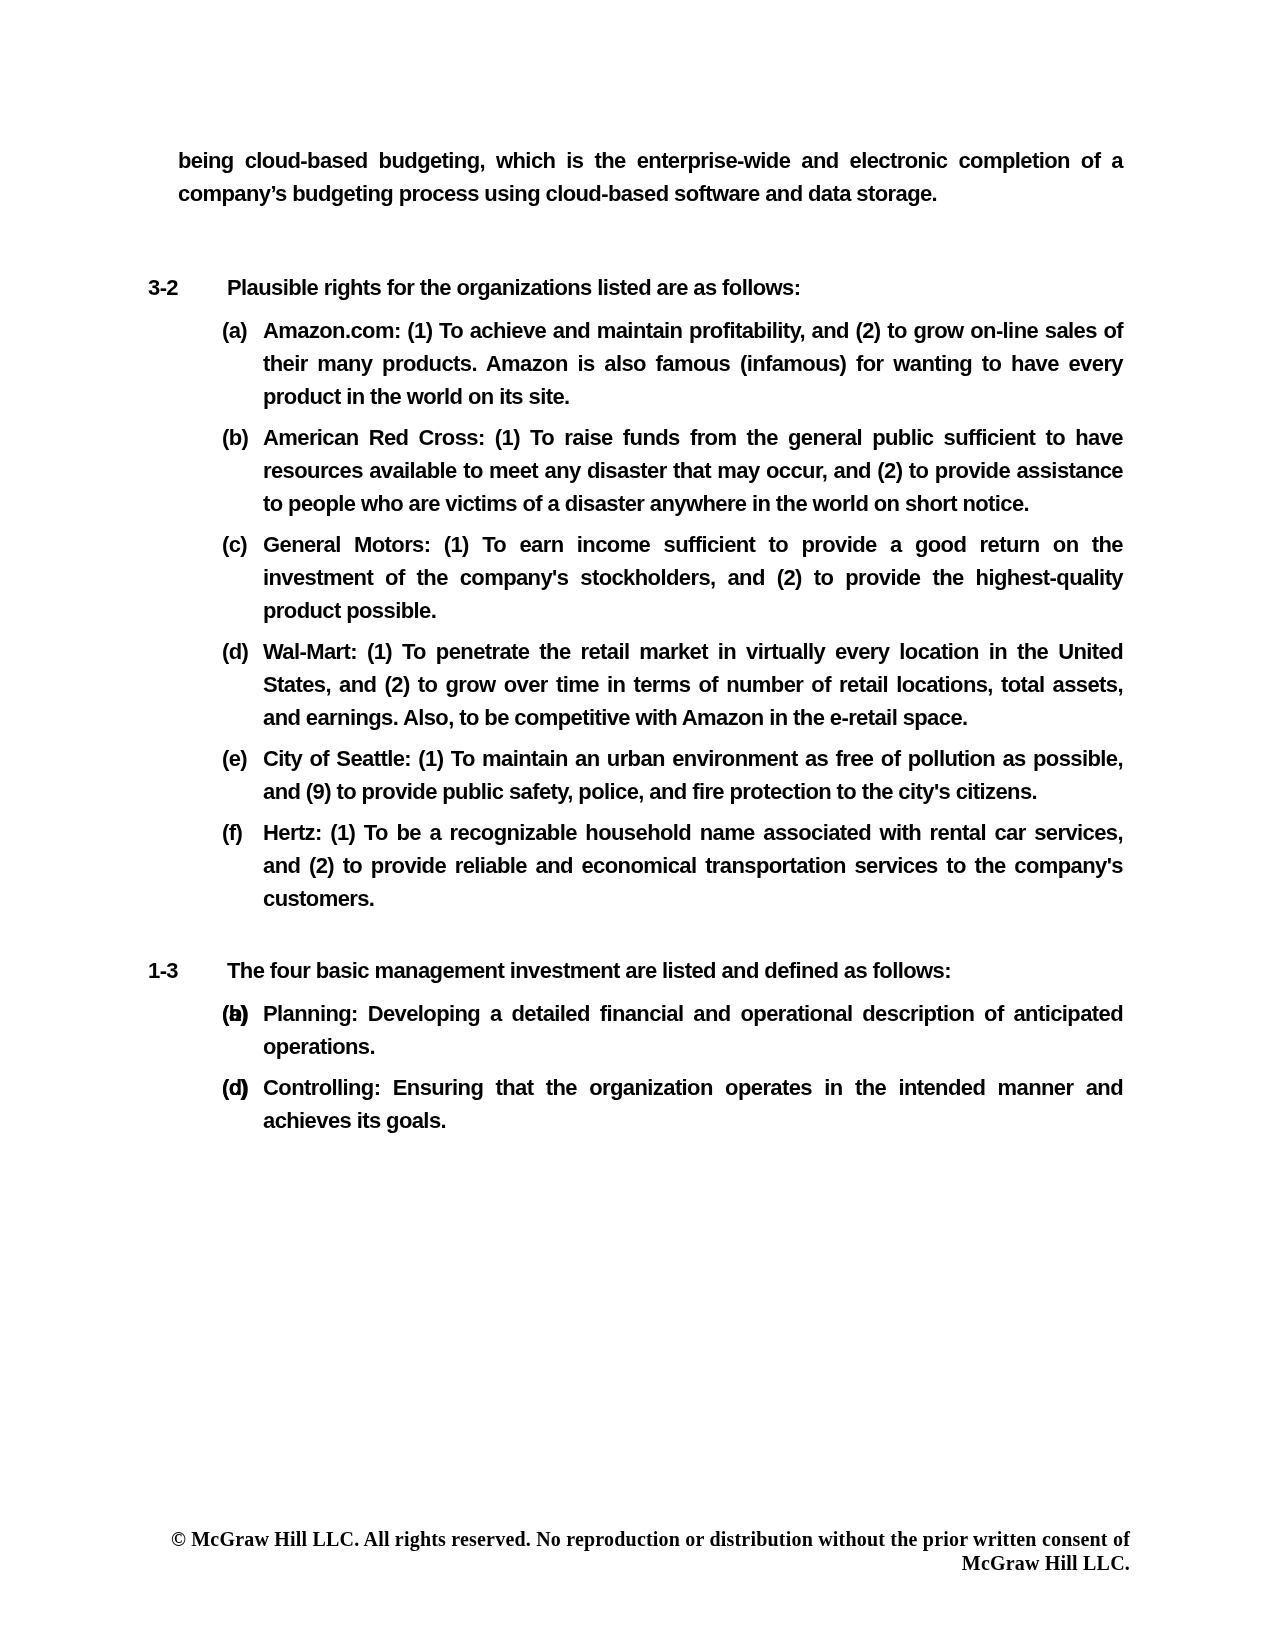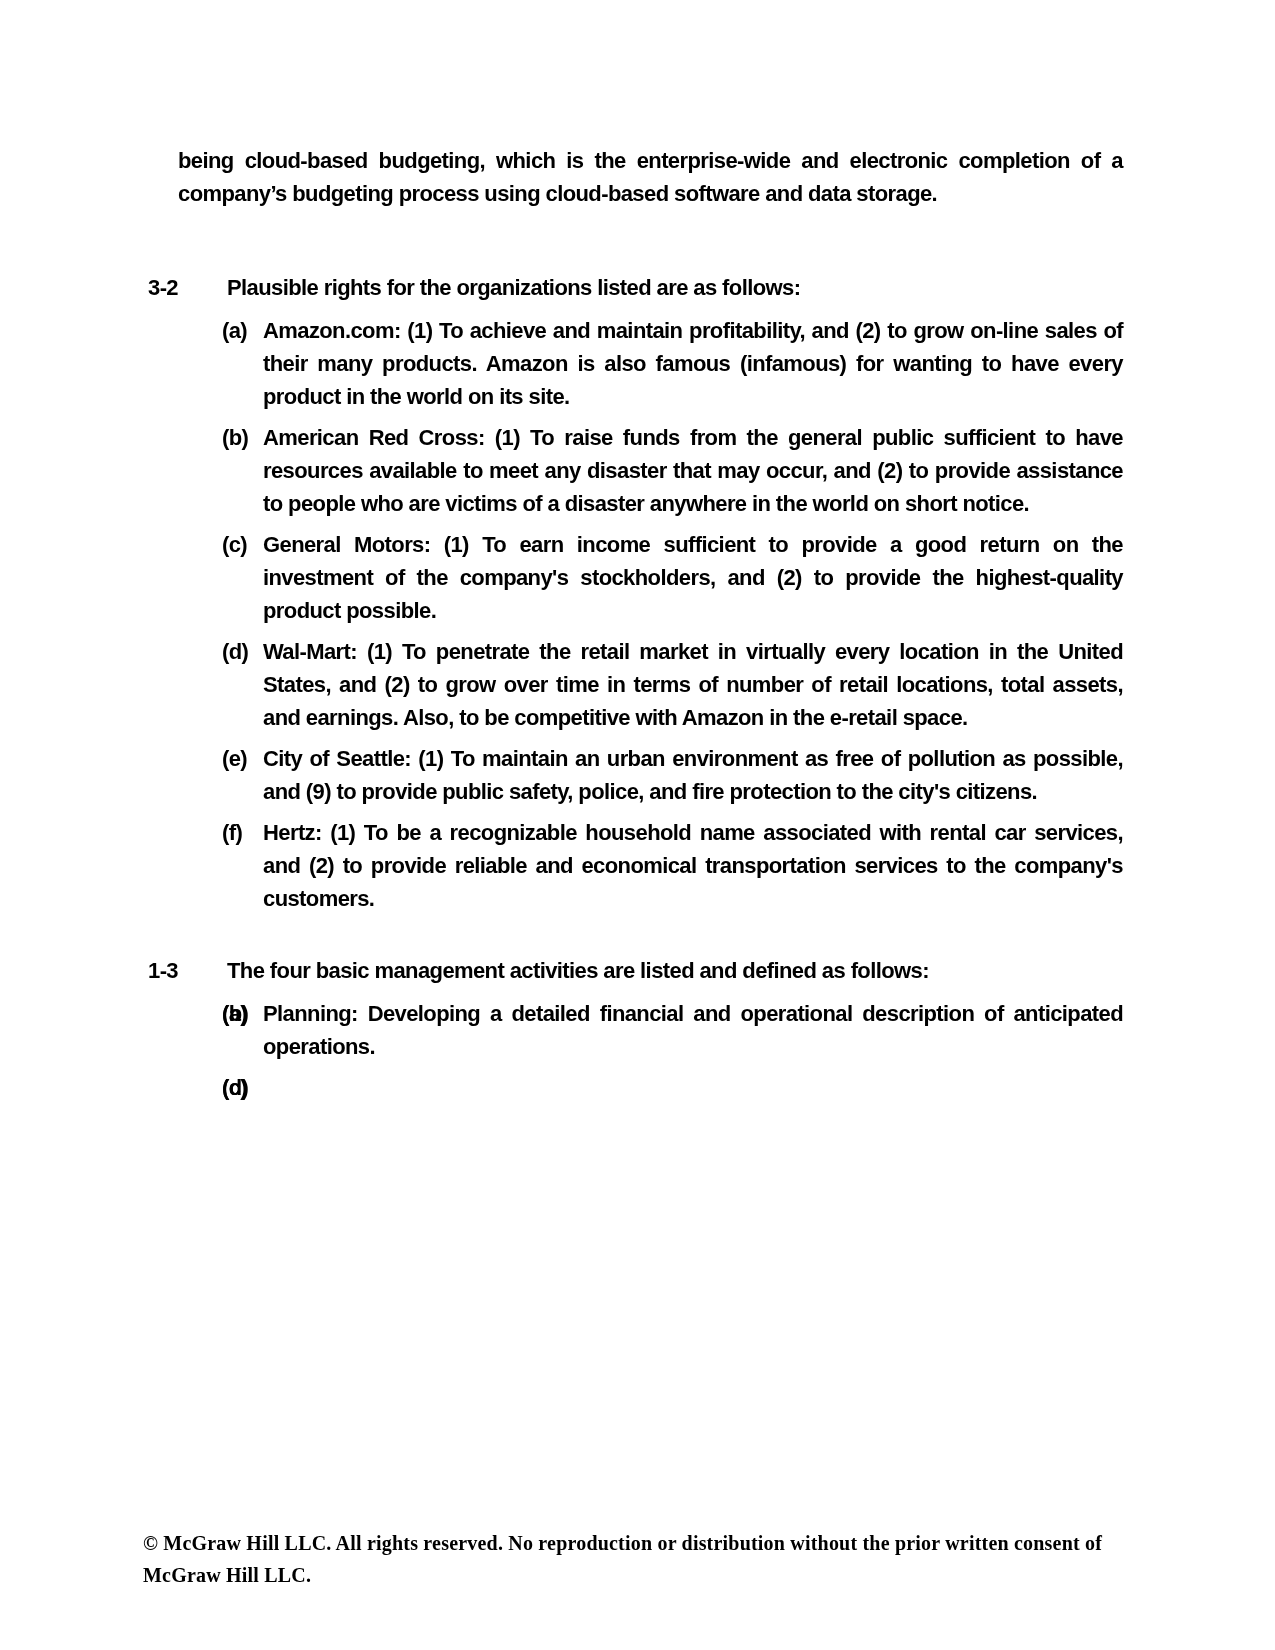--- a/index.html
+++ b/index.html
@@ -62,25 +62,25 @@
   .footer-row {
     display: flex;
     justify-content: space-between;
     align-items: flex-end;
     border-bottom: 2px solid #000000;
     padding-bottom: 2px;
   }
   .manual-title { font-style: italic; }
   .copyright {
     margin-top: 3px;
-    text-align: left;
+    text-align: right;
     font-family: "Liberation Serif", serif;
     font-weight: bold;
     font-size: 20px;
-    line-height: 32px;
+    line-height: 24px;
     letter-spacing: 0.2px;
   }
 </style>
 </head>
 <body>
 
 <div class="page">
   <div class="content">
 
     <p class="intro">being cloud-based budgeting, which is the enterprise-wide and electronic completion of a company’s budgeting process using cloud-based software and data storage.</p>
@@ -106,33 +106,33 @@
         <span class="item-label">(e)</span><span>City of Seattle: (1) To maintain an urban environment as free of pollution as possible, and (9) to provide public safety, police, and fire protection to the city's citizens.</span>
       </div>
       <div class="sub-item">
         <span class="item-label">(f)</span><span>Hertz: (1) To be a recognizable household name associated with rental car services, and (2) to provide reliable and economical transportation services to the company's customers.</span>
       </div>
     </section>
 
     <section class="q13">
       <div class="q-row">
         <span class="q-num">1-3</span>
-        <span class="q-heading">The four basic management activities are listed and defined as follows:</span>
+        <span class="q-heading">The four basic management investment are listed and defined as follows:</span>
       </div>
       <div class="sub-item">
         <span class="item-label">(a)</span>
       </div>
       <div class="sub-item">
         <span class="item-label">(b)</span><span>Planning: Developing a detailed financial and operational description of anticipated operations.</span>
       </div>
       <div class="sub-item">
         <span class="item-label">(c)</span>
       </div>
       <div class="sub-item">
-        <span class="item-label">(d)</span>
+        <span class="item-label">(d)</span><span>Controlling: Ensuring that the organization operates in the intended manner and achieves its goals.</span>
       </div>
     </section>
 
   </div>
 
   <div class="footer">
     <div class="copyright">© McGraw Hill LLC. All rights reserved. No reproduction or distribution without the prior written consent of McGraw Hill LLC.</div>
   </div>
 </div>
 

